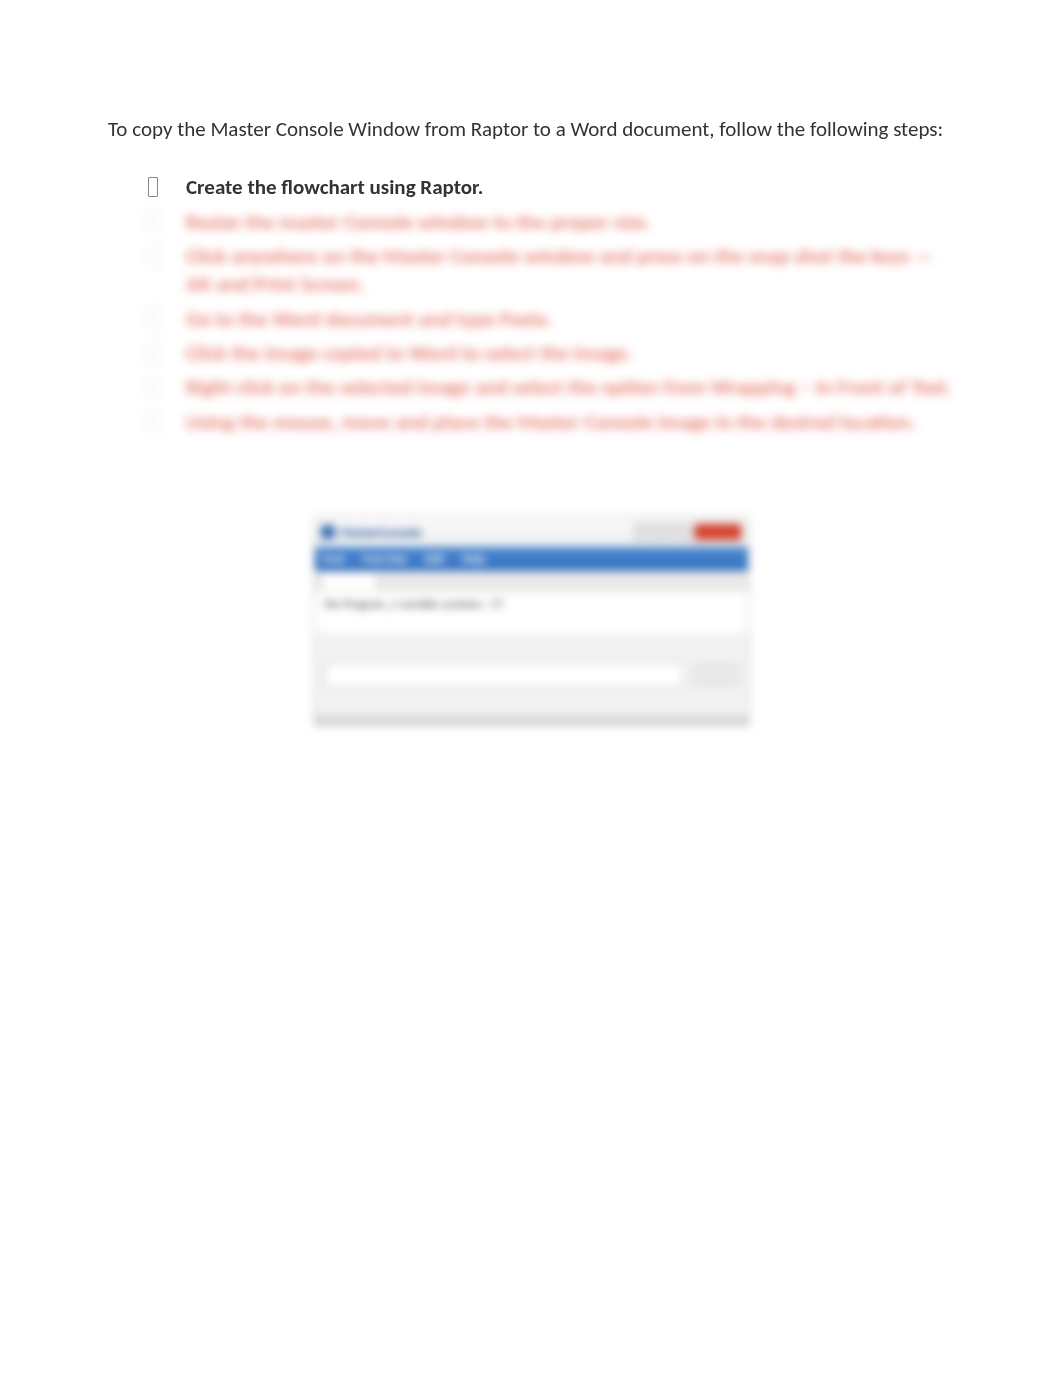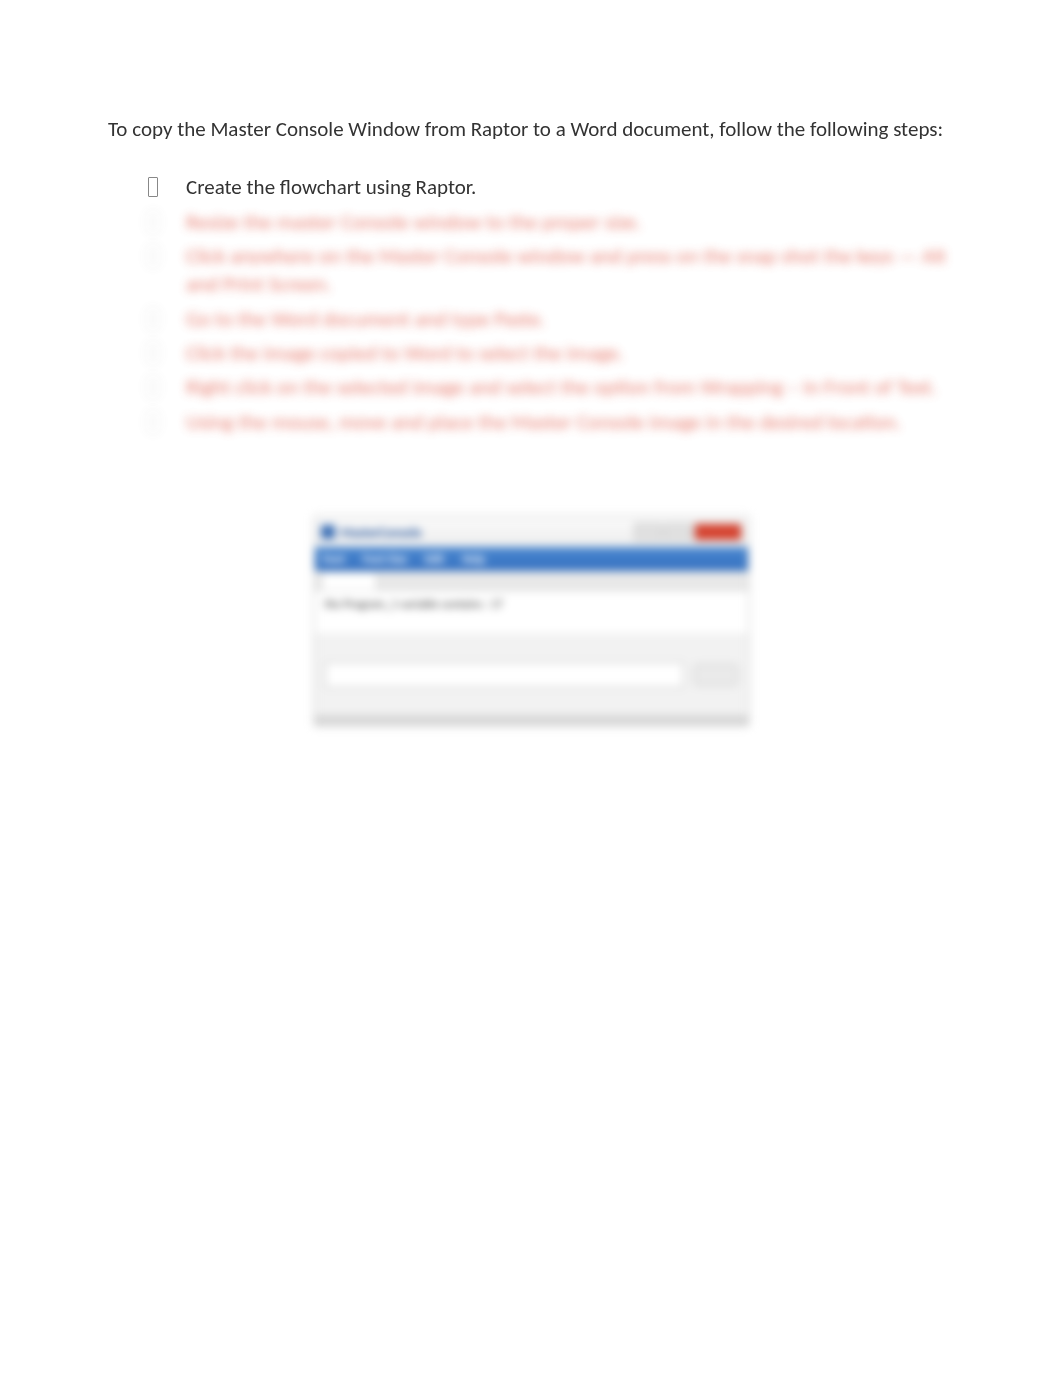--- a/index.html
+++ b/index.html
@@ -25,20 +25,21 @@
     }
     ul.steps {
       list-style: none;
       padding-left: 50px;
     }
     ul.steps li {
       position: relative;
       padding-left: 28px;
       margin-bottom: 6px;
       line-height: 1.35;
+      font-weight: bold;
     }
     ul.steps li::before {
       content: "";
       position: absolute;
       left: -10px;
       top: 4px;
       width: 8px;
       height: 18px;
       border: 1px solid #888;
       border-radius: 1px;

